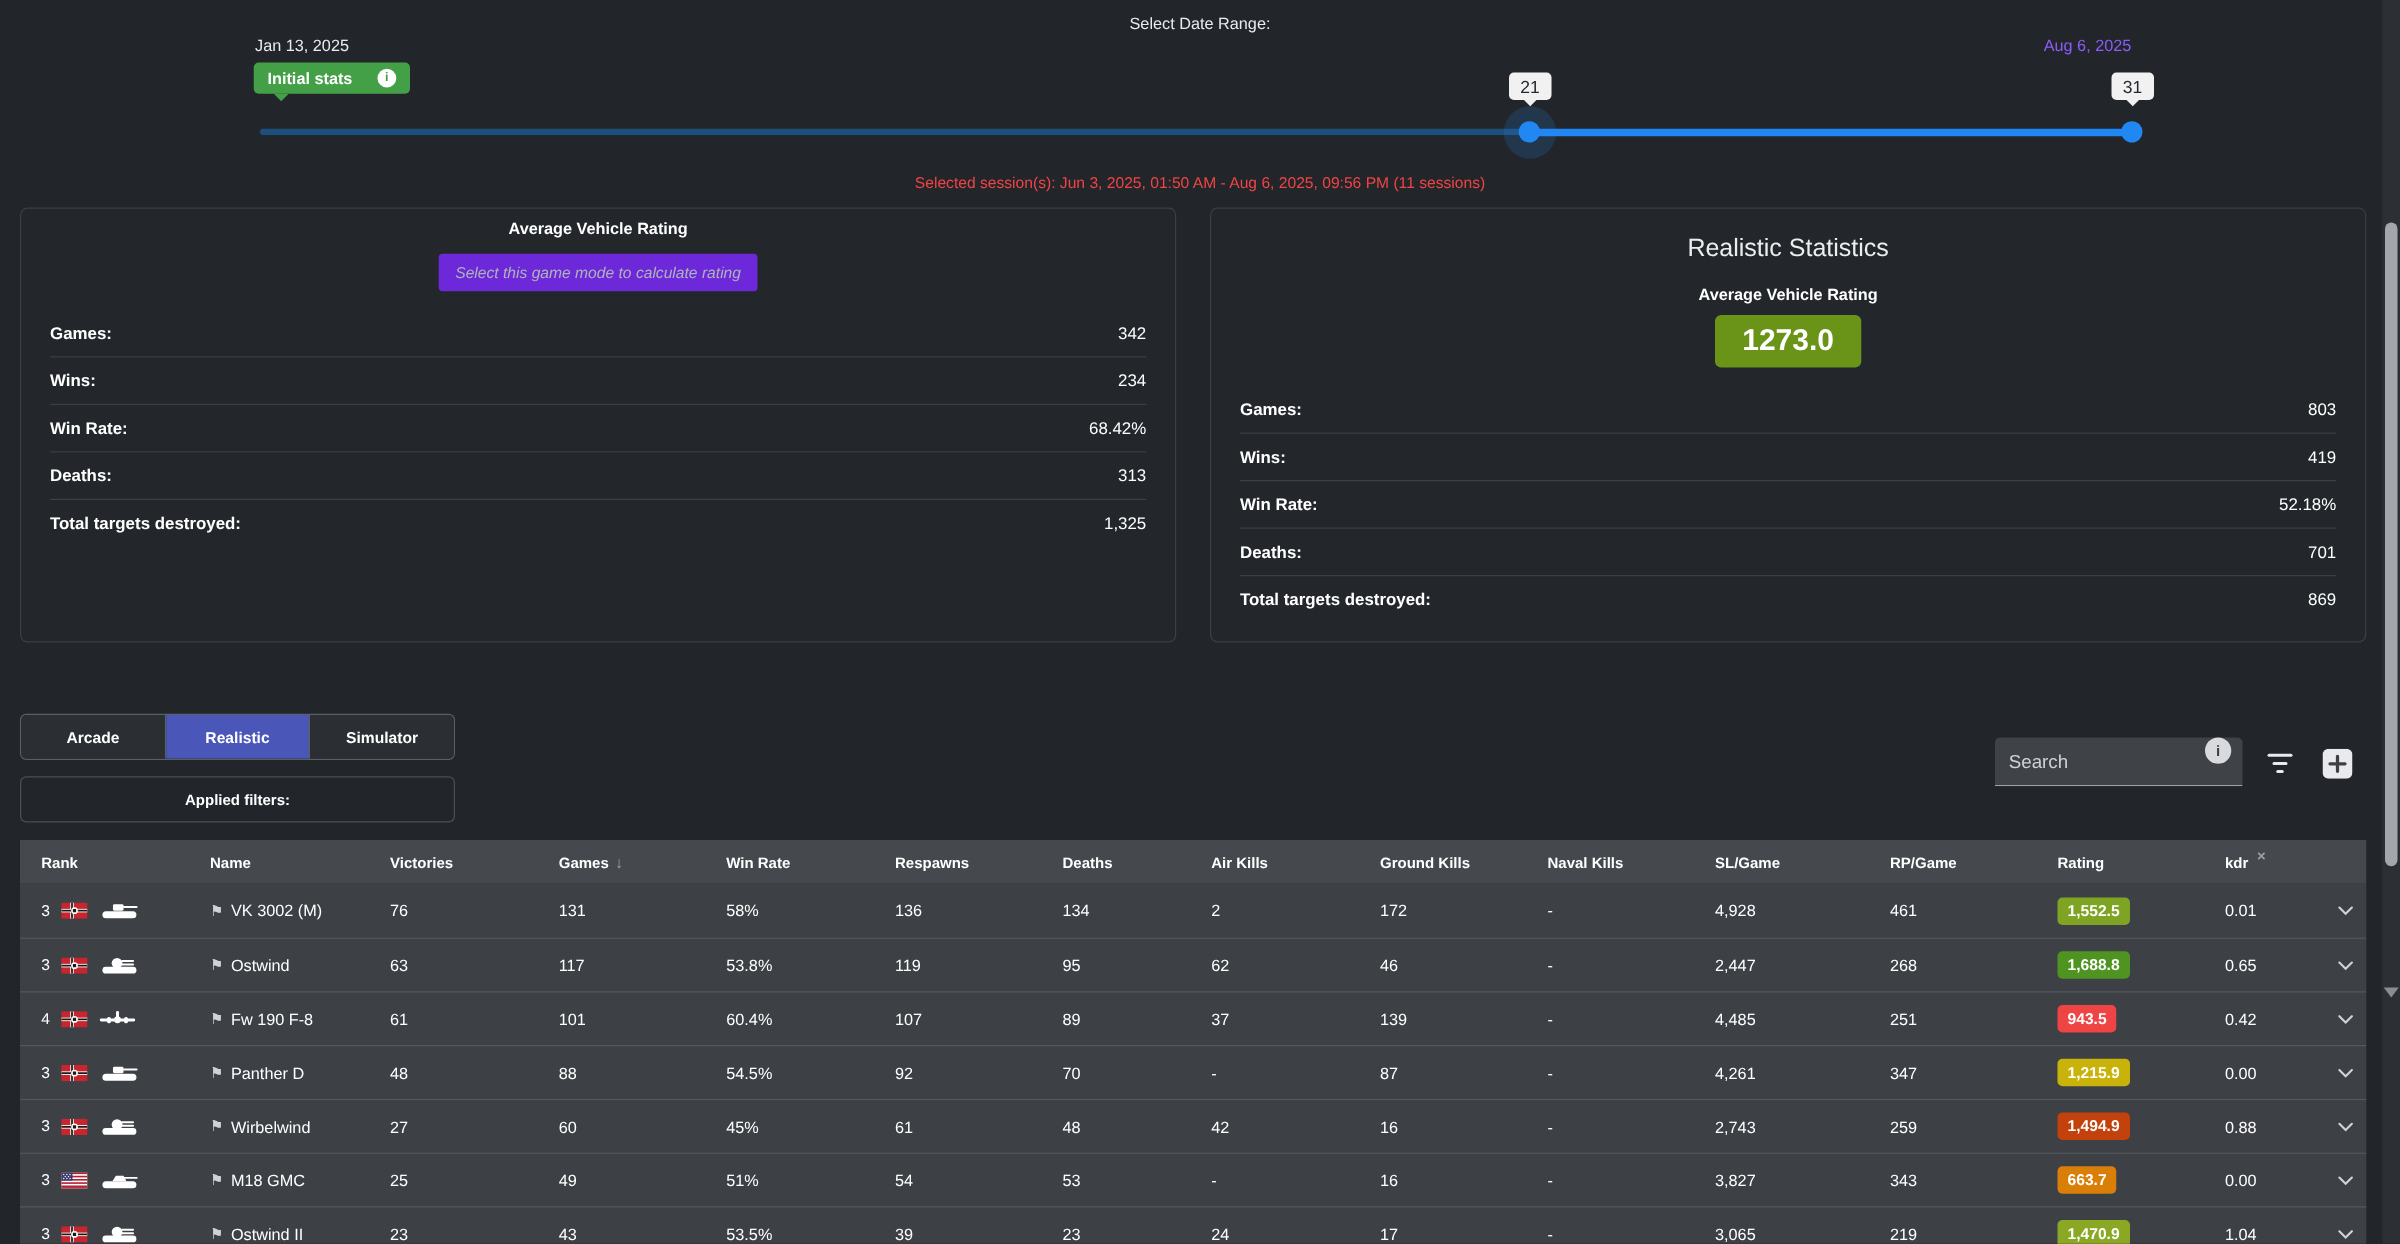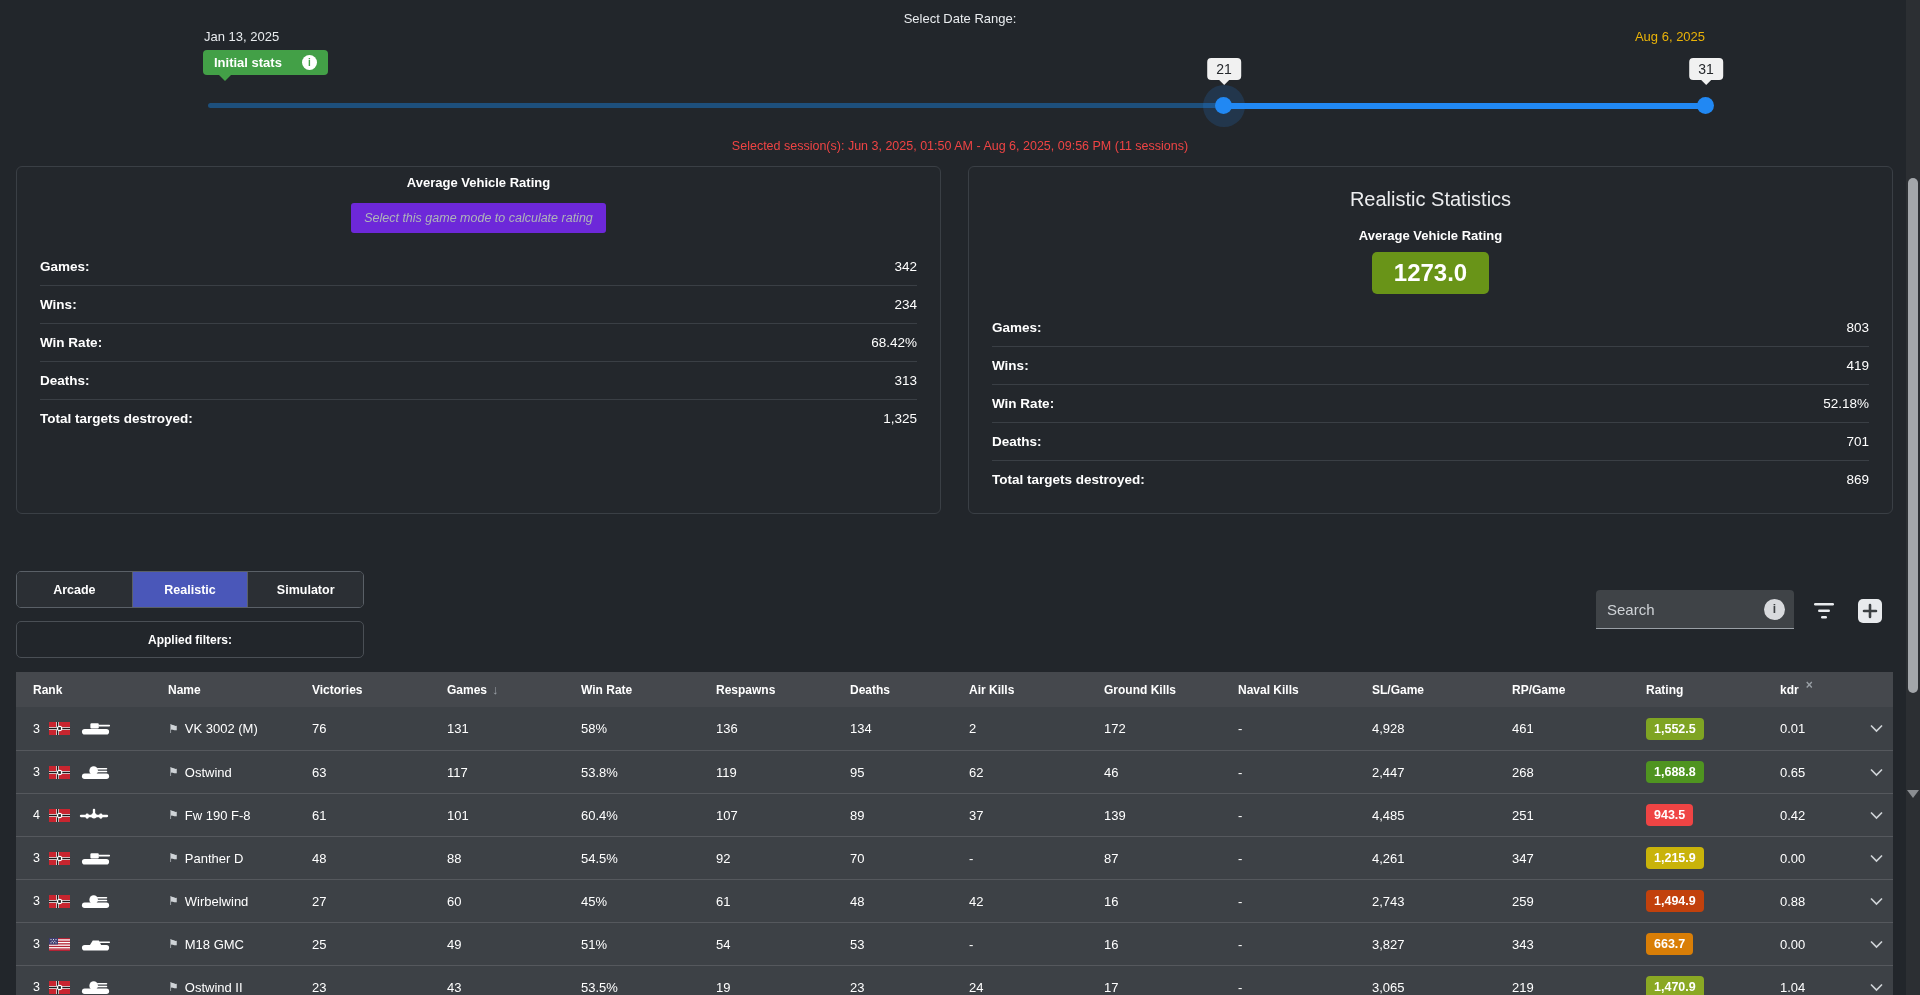--- a/index.html
+++ b/index.html
@@ -4,21 +4,21 @@
 <style>
   html,body{margin:0;padding:0;}
   body{
     width:1920px;height:995px;position:relative;overflow:hidden;
     background:#22262b;color:#fff;
     font-family:"Liberation Sans",sans-serif;
   }
   
   .select-range-label{position:absolute;top:11px;left:0;width:100%;text-align:center;font-size:13px;color:#e9ecef;}
   .date-start{position:absolute;top:29px;left:204px;font-size:13px;color:#e9ecef;}
-  .date-end{position:absolute;top:29px;left:1670px;transform:translateX(-50%);font-size:13px;color:#eab308;}
+  .date-end{position:absolute;top:29px;left:1670px;transform:translateX(-50%);font-size:13px;color:#8b5cf6;}
   .initial-badge{position:absolute;top:50px;left:203px;background:#43a047;border-radius:4px;
     padding:5px 11px;font-size:13px;font-weight:bold;display:flex;align-items:center;gap:20px;}
   .initial-badge::after{content:"";position:absolute;top:100%;left:16px;border:6px solid transparent;border-top-color:#43a047;}
   .badge-info{width:15px;height:15px;border-radius:50%;background:#fff;color:#43a047;
     font-size:10px;font-weight:bold;display:flex;align-items:center;justify-content:center;}
   .slider-tip{position:absolute;top:58px;transform:translateX(-50%);background:#f1f1f1;color:#25282c;
     font-size:14px;padding:3px 9px;border-radius:4px;z-index:3;}
   .slider-tip::after{content:"";position:absolute;top:100%;left:50%;transform:translateX(-50%);
     border:5px solid transparent;border-top-color:#f1f1f1;}
   .tip-left{left:1224px;}
@@ -49,21 +49,21 @@
   
   .mode-tabs{position:absolute;top:571px;left:16px;width:348px;height:37px;display:flex;
     border:1px solid #5a6067;border-radius:5px;overflow:hidden;box-sizing:border-box;}
   .tab{flex:1;display:flex;align-items:center;justify-content:center;font-size:12.5px;font-weight:bold;
     background:#2b2f34;border-right:1px solid #5a6067;cursor:pointer;}
   .tab:last-child{border-right:none;}
   .tab.active{background:#4a57b9;}
   .applied-box{position:absolute;top:621px;left:16px;width:348px;height:37px;border:1px solid #4a4f55;
     border-radius:5px;display:flex;align-items:center;justify-content:center;font-size:12px;font-weight:bold;box-sizing:border-box;}
   .search-wrap{position:absolute;top:590px;left:1596px;width:198px;height:39px;background:#3f4347;
-    border-radius:4px 4px 0 0;border-bottom:1px solid #9aa0a6;display:flex;align-items:center;
+    border-radius:4px 4px 0 0;border-bottom:1px solid #9aa0a6;display:flex;
     padding:0 9px;gap:8px;box-sizing:border-box;}
   .search-input{flex:1;min-width:0;background:transparent;border:none;outline:none;color:#e8eaed;font-size:15px;
     font-family:"Liberation Sans",sans-serif;}
   .search-input::placeholder{color:#cfd3d7;opacity:1;}
   .info-circle{width:21px;height:21px;border-radius:50%;background:#d8dadd;color:#3c4043;flex:0 0 auto;
     font-size:12px;font-weight:bold;display:flex;align-items:center;justify-content:center;}
   .filter-btn{position:absolute;top:602px;left:1812px;width:24px;height:18px;cursor:pointer;}
   .plus-btn{position:absolute;top:599px;left:1858px;width:24px;height:24px;cursor:pointer;}
   
   .vehicle-table{position:absolute;top:672px;left:16px;width:1877px;}
@@ -553,21 +553,21 @@
             </svg>
           </span>
         </div>
         <div class="cell cell-name">
           <span class="name-flag">⚑</span>
           <span>Ostwind II</span>
         </div>
         <div class="cell">23</div>
         <div class="cell">43</div>
         <div class="cell">53.5%</div>
-        <div class="cell">19</div>
+        <div class="cell">39</div>
         <div class="cell">23</div>
         <div class="cell">24</div>
         <div class="cell">17</div>
         <div class="cell">-</div>
         <div class="cell">3,065</div>
         <div class="cell">219</div>
         <div class="cell"><span class="rating-pill" style="background: rgb(138, 168, 36);">1,470.9</span></div>
         <div class="cell">1.04</div>
         <div class="cell row-chevron">
           <span><svg width="13" height="8" viewBox="0 0 13 8">

